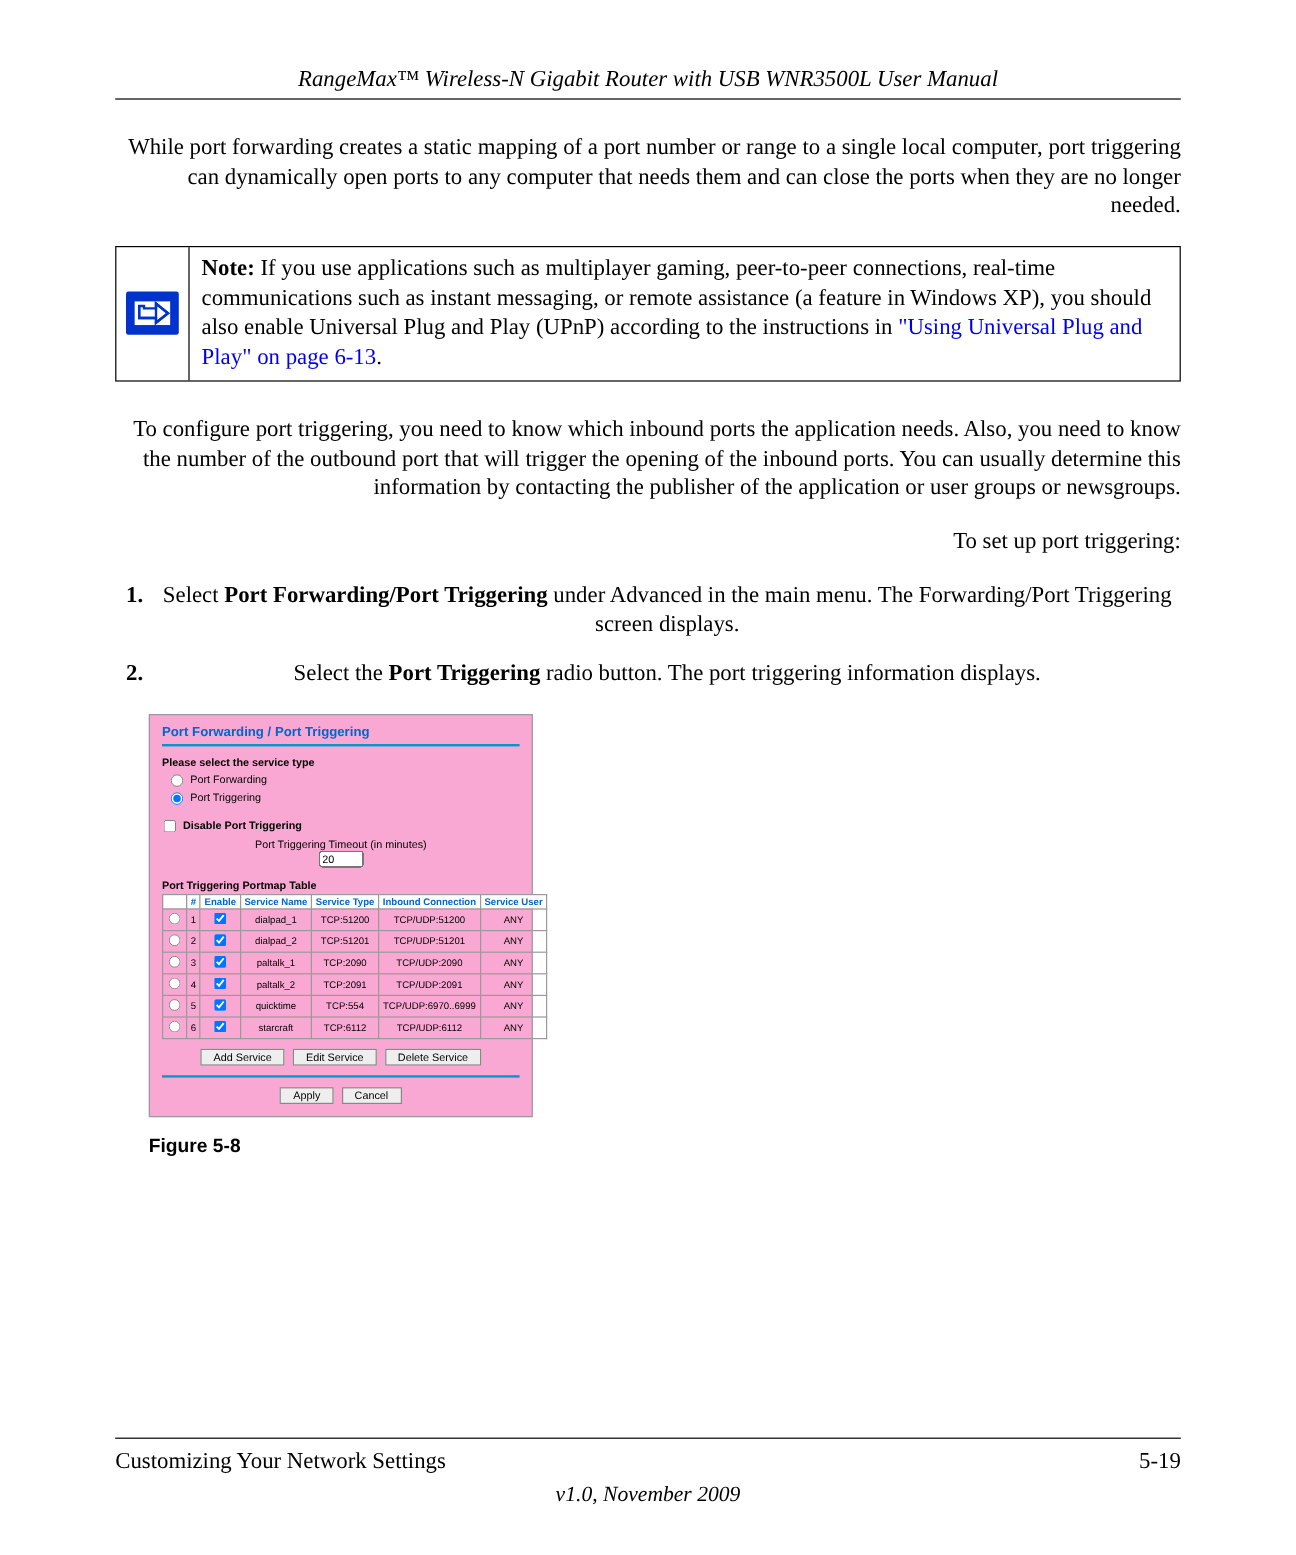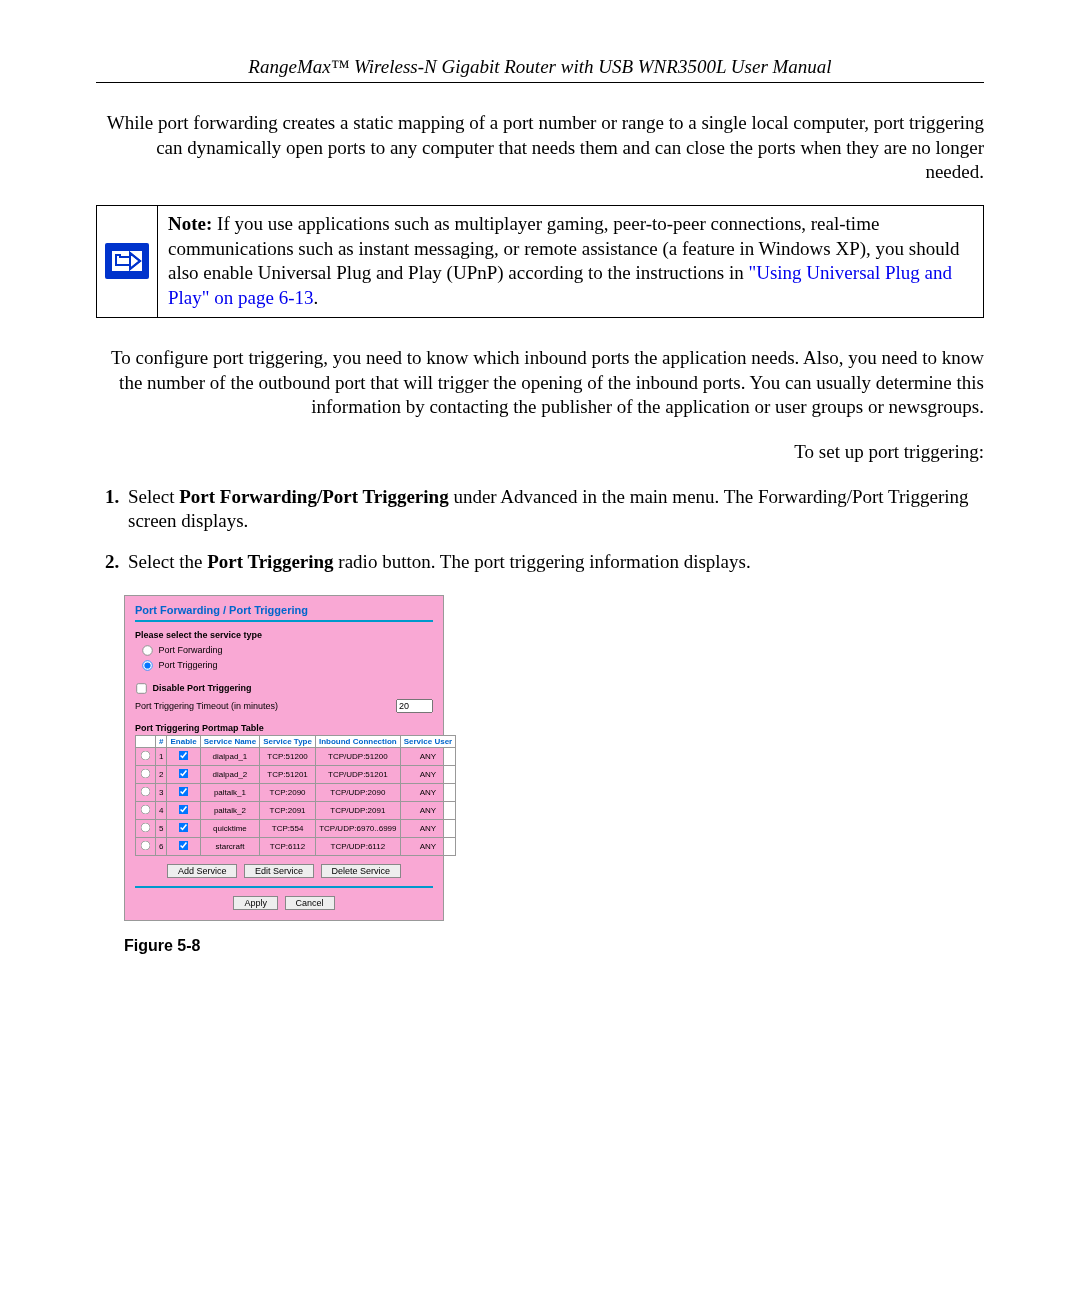--- a/index.html
+++ b/index.html
@@ -59,20 +59,21 @@
   .note-text-cell {
     padding: 6px 10px;
     line-height: 1.3;
   }
   .link {
     color: #0000ee;
   }
   .numbered-list {
     margin: 0 0 20px 0;
     padding-left: 28px;
+    text-align: center;
   }
   .numbered-list li {
     margin-bottom: 16px;
     line-height: 1.3;
     padding-left: 4px;
   }
   .numbered-list li::marker {
     font-weight: bold;
   }
 
@@ -117,24 +118,24 @@
     margin: 10px 0 4px 0;
     font-size: 9px;
   }
   .fig-check-row input[type="checkbox"] {
     transform: scale(0.8);
     vertical-align: middle;
     margin: 0 2px 0 0;
   }
   .fig-timeout-row {
     display: flex;
-    justify-content: space-between;
     align-items: center;
     font-size: 9px;
     margin-bottom: 10px;
+    flex-direction: column;
   }
   .fig-timeout-input {
     width: 37px;
     font-size: 9px;
     padding: 0 1px;
     height: 14px;
   }
   .fig-table-title {
     font-weight: bold;
     font-size: 9px;
@@ -353,14 +354,22 @@
       </div>
       <hr class="fig-hr">
       <div class="fig-btn-row">
         <button>Apply</button>
         <button>Cancel</button>
       </div>
     </div>
     <div class="figure-caption">Figure 5-8</div>
   </div>
 
+  <div class="footer">
+    <hr class="footer-rule">
+    <div class="footer-row">
+      <span>Customizing Your Network Settings</span>
+      <span>5-19</span>
+    </div>
+    <div class="footer-version">v1.0, November 2009</div>
+  </div>
 
 </div>
 
 </body></html>

